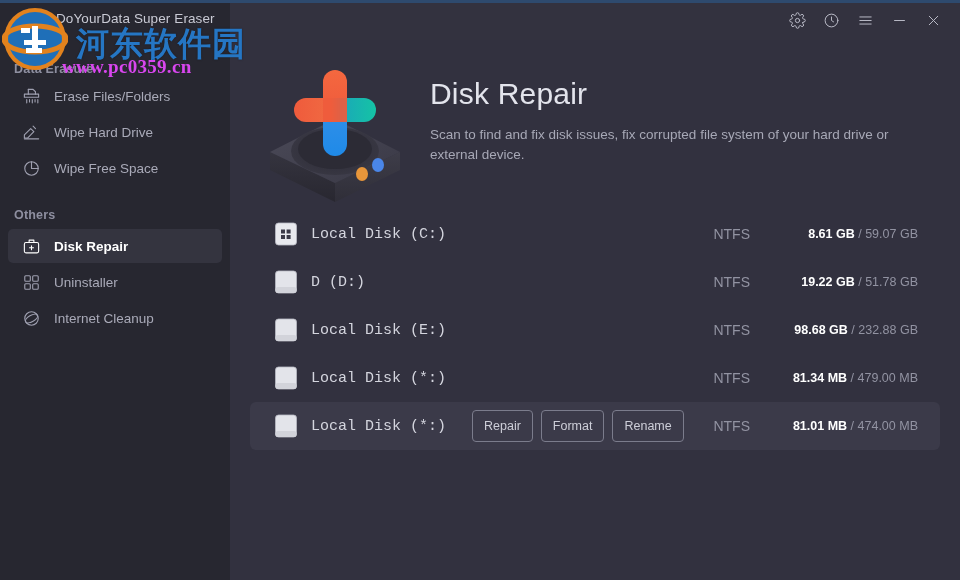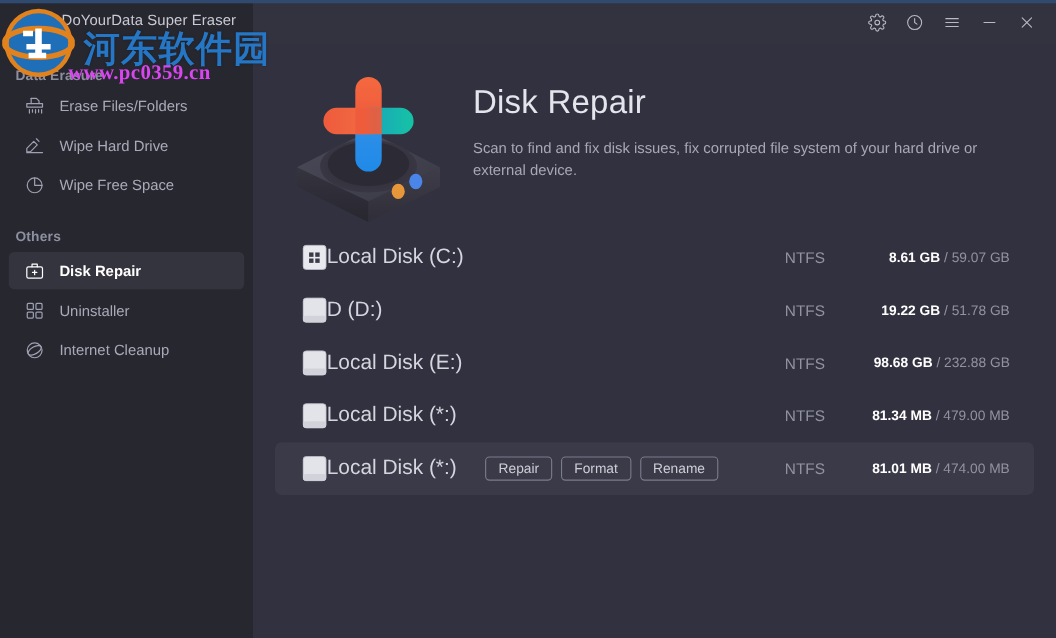--- a/index.html
+++ b/index.html
@@ -215,31 +215,33 @@
   .disk-row.hovered {
     background: #3b3a49;
   }
   .disk-icon {
     width: 22px; height: 24px;
     margin-left: 25px;
     min-width: 22px;
     position: relative;
   }
   .disk-name {
-    font-size: 19px;
+    font-size: 15px;
     color: #d4d5de;
-    white-space: nowrap;
+    margin-left: 14px;
+    white-space: nowrap;
+    font-family: Liberation Mono, monospace;
   }
   .row-actions {
     display: flex;
     gap: 8px;
     margin-left: 26px;
   }
   .act-btn {
-    height: 22px;
+    height: 32px;
     padding: 0 11px;
     border: 1px solid #7b7c8c;
     border-radius: 4px;
     background: transparent;
     color: #cdced8;
     font-size: 12.5px;
     font-family: "Liberation Sans", sans-serif;
     line-height: 20px;
     cursor: pointer;
     white-space: nowrap;

